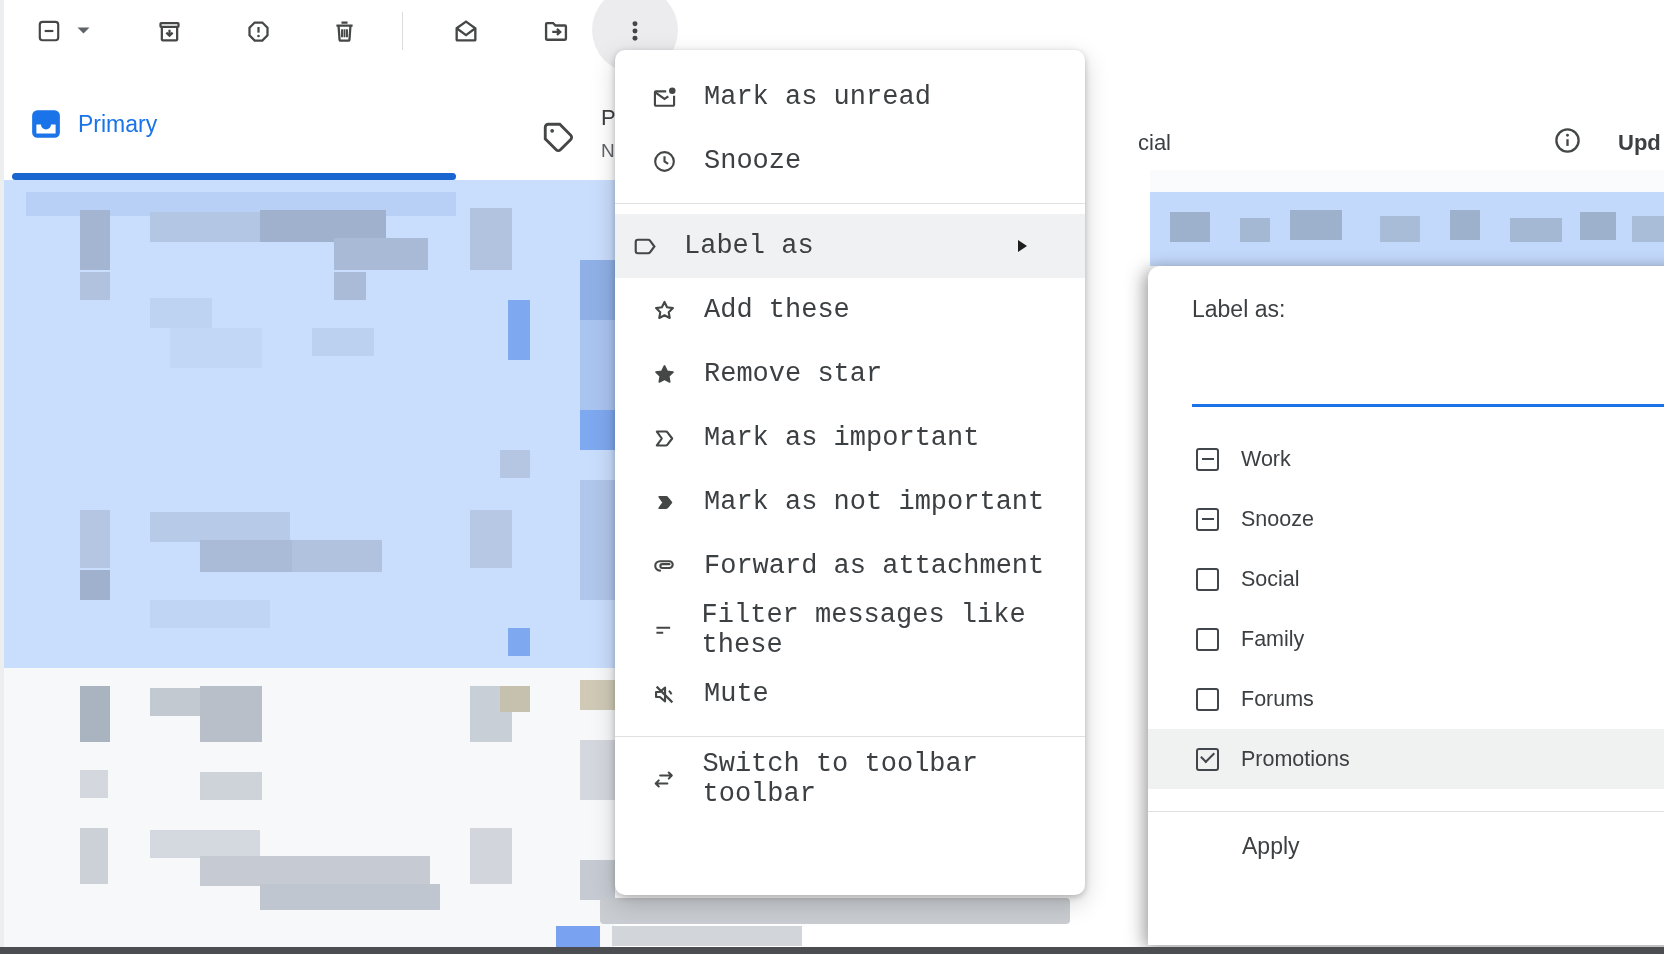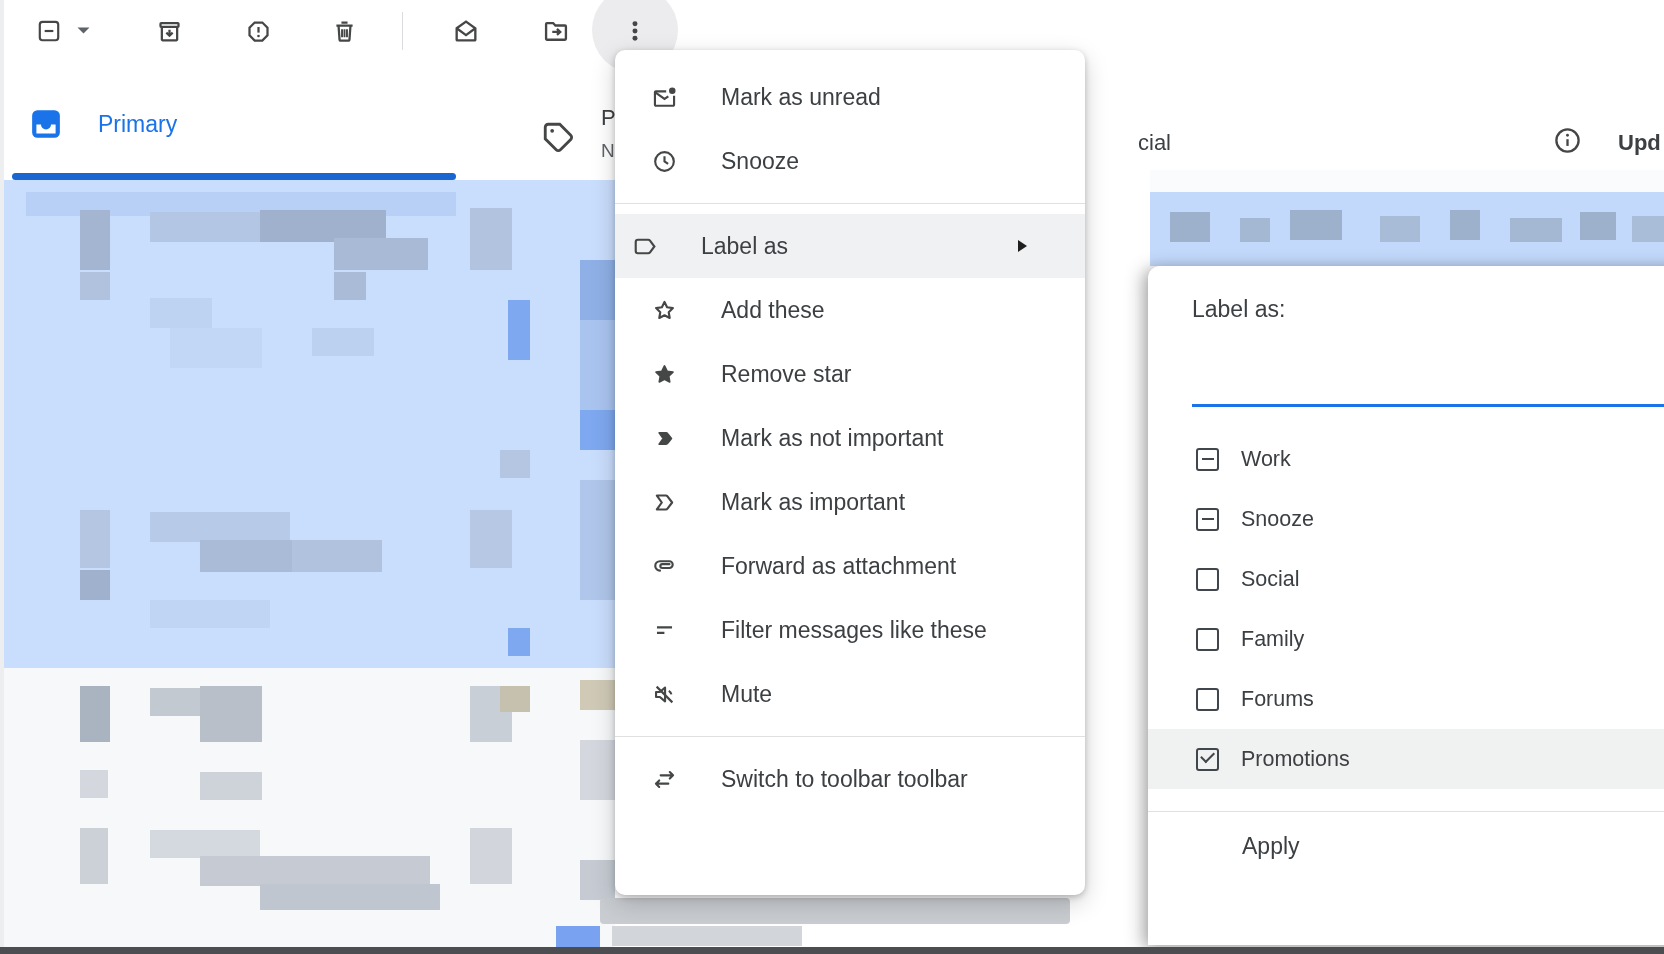--- a/index.html
+++ b/index.html
@@ -10,21 +10,21 @@
 
   
   .toolbar-btn{position:absolute;top:9px;width:44px;height:44px;display:flex;
                align-items:center;justify-content:center;cursor:pointer;}
   .tb-divider{position:absolute;left:402px;top:12px;width:1px;height:38px;background:#dadce0;}
   .more-circle{position:absolute;left:592px;top:-13px;width:86px;height:86px;
                border-radius:50%;background:#ececee;z-index:4;}
 
   
   .tab-primary{position:absolute;left:30px;top:108px;display:flex;align-items:center;
-               gap:36px;cursor:pointer;z-index:3;}
+               gap:16px;cursor:pointer;z-index:3;}
   .tab-primary-label{color:#1a73e8;font-size:23px;font-weight:500;}
   .tab-underline{position:absolute;left:12px;top:173px;width:444px;height:7px;
                  border-radius:4px;background:#1a66d0;z-index:3;}
   .tab-promotions-icon{position:absolute;left:540px;top:119px;z-index:3;cursor:pointer;}
   .tab-frag{position:absolute;overflow:hidden;white-space:nowrap;font-size:22px;color:#3c4043;z-index:3;}
   .tab-social-frag{position:absolute;left:1138px;top:130px;font-size:22px;color:#3c4043;z-index:3;}
   .info-btn{position:absolute;left:1552px;top:125px;z-index:3;cursor:pointer;}
   .top-right-text{position:absolute;left:1618px;top:130px;font-size:22px;color:#3c4043;
                   z-index:3;white-space:nowrap;font-weight:bold;}
 
@@ -37,22 +37,22 @@
   .mr-top{position:absolute;left:0;top:0;width:100%;height:22px;background:#fafbfd;}
   .mr-blue{position:absolute;left:0;top:22px;width:100%;height:74px;background:#c3d9fb;}
   .left-edge{position:absolute;left:0;top:0;width:4px;height:954px;background:#eceef0;z-index:2;}
   .bottom-bar{position:absolute;left:0;top:947px;width:1664px;height:7px;background:#4b4d50;z-index:40;}
   .under-menu{position:absolute;left:556px;top:895px;width:540px;height:53px;z-index:1;}
 
   
   .menu{position:absolute;left:615px;top:50px;width:470px;height:845px;background:#fff;
         border-radius:10px;box-shadow:0 2px 6px rgba(0,0,0,.22),0 8px 24px rgba(0,0,0,.18);
         z-index:10;padding-top:15px;box-sizing:border-box;}
-  .menu-item{display:flex;align-items:center;height:64px;padding-left:36px;gap:43px;
-             font-size:23px;color:#3c4043;cursor:pointer;position:relative;}
+  .menu-item{display:flex;align-items:center;height:64px;padding-left:36px;gap:26px;
+             font-size:27px;color:#3c4043;cursor:pointer;position:relative;font-family:Liberation Mono, monospace;}
   .menu-item.highlighted{background:#f0f1f2;padding-left:16px;}
   .menu-divider{height:1px;background:#e0e0e0;margin:10px 0;}
   .submenu-arrow{position:absolute;right:58px;top:50%;margin-top:-6px;width:0;height:0;
                  border-left:9px solid #1f1f1f;border-top:6px solid transparent;
                  border-bottom:6px solid transparent;}
 
   
   .label-panel{position:absolute;left:1148px;top:266px;width:664px;height:679px;background:#fff;
                border-radius:12px 12px 0 0;
                box-shadow:-6px 2px 18px rgba(0,0,0,.25),0 4px 14px rgba(0,0,0,.18);
@@ -272,30 +272,30 @@
 
     <div class="menu-item">
       <svg width="27" height="27" viewBox="0 0 24 24">
         <path d="M12 4.4l2.3 4.7 5.2.75-3.75 3.66.88 5.17L12 16.2l-4.63 2.44.88-5.17L4.5 9.85l5.2-.75Z" fill="#444746" stroke="#444746" stroke-width="1.5" stroke-linejoin="round"></path>
       </svg>
       <span>Remove star</span>
     </div>
 
     <div class="menu-item">
       <svg width="27" height="27" viewBox="0 0 24 24">
+        <path d="M5.2 5.8h8a1.8 1.8 0 0 1 1.45.73L18.8 12l-4.15 5.47a1.8 1.8 0 0 1-1.45.73h-8L9.6 12Z" class="icon-stroke" style="stroke-width:1.9;stroke-linejoin:round"></path>
+      </svg>
+      <span>Mark as important</span>
+    </div>
+
+    <div class="menu-item">
+      <svg width="27" height="27" viewBox="0 0 24 24">
         <path d="M7.2 7h6.2a1.8 1.8 0 0 1 1.45.73L18.2 12l-3.35 4.27A1.8 1.8 0 0 1 13.4 17H7.2l3.6-5Z" fill="#444746" stroke="#444746" stroke-width="1.4" stroke-linejoin="round"></path>
       </svg>
       <span>Mark as not important</span>
-    </div>
-
-    <div class="menu-item">
-      <svg width="27" height="27" viewBox="0 0 24 24">
-        <path d="M5.2 5.8h8a1.8 1.8 0 0 1 1.45.73L18.8 12l-4.15 5.47a1.8 1.8 0 0 1-1.45.73h-8L9.6 12Z" class="icon-stroke" style="stroke-width:1.9;stroke-linejoin:round"></path>
-      </svg>
-      <span>Mark as important</span>
     </div>
 
     <div class="menu-item">
       <svg width="27" height="27" viewBox="0 0 24 24">
         <path d="M8 15.7a4.2 4.2 0 0 1 0-8.4h8.3a3 3 0 0 1 0 6H10a1.7 1.7 0 0 1 0-3.4h6.4" class="icon-stroke" style="stroke-width:1.9;stroke-linecap:round"></path>
       </svg>
       <span>Forward as attachment</span>
     </div>
 
     <div class="menu-item">

